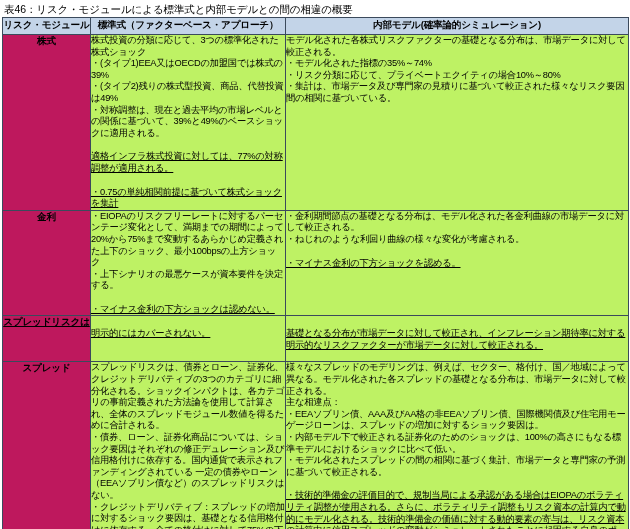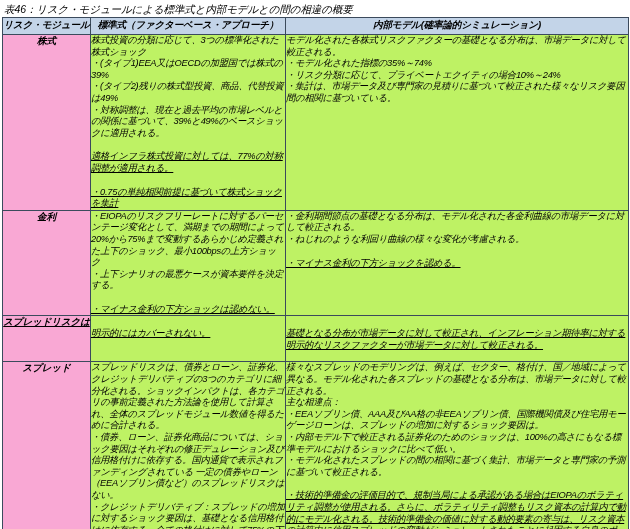--- a/index.html
+++ b/index.html
@@ -13,21 +13,20 @@
     font-family: "Liberation Sans", "DejaVu Sans", sans-serif;
     color: #000000;
     overflow: hidden;
   }
   #page {
     position: relative;
     width: 520px;
     height: 529px;
     box-sizing: border-box;
     padding: 2px 20px 0 2px;
-    font-style: italic;
   }
   #caption {
     font-size: 10.5px;
     line-height: 12px;
     padding: 1px 0 2px 2px;
     white-space: nowrap;
     letter-spacing: -0.1px;
   }
   table#matrix {
     border-collapse: collapse;
@@ -49,21 +48,21 @@
     text-align: center;
     font-size: 9.6px;
     line-height: 14px;
     height: 16px;
     font-weight: bold;
     letter-spacing: -0.2px;
     padding: 1px 2px;
     margin-top: 48px;
   }
   td.module {
-    background: #f9a8d4;
+    background: #be185d;
     text-align: center;
     vertical-align: middle;
     font-size: 9.6px;
     font-weight: bold;
     letter-spacing: -0.2px;
     padding: 2px 1px;
   }
   td.module .u {
     text-decoration: underline;
   }
@@ -111,21 +110,21 @@
             <p>株式投資の分類に応じて、3つの標準化された株式ショック</p>
             <p>・(タイプ1)EEA又はOECDの加盟国では株式の39%</p>
             <p>・(タイプ2)残りの株式型投資、商品、代替投資は49%</p>
             <p>・対称調整は、現在と過去平均の市場レベルとの関係に基づいて、39%と49%のベースショックに適用される。</p>
             <p class="ul">適格インフラ株式投資に対しては、77%の対称調整が適用される。</p>
             <p class="ul">・0.75の単純相関前提に基づいて株式ショックを集計</p>
           </td>
           <td class="body">
             <p>モデル化された各株式リスクファクターの基礎となる分布は、市場データに対して較正される。</p>
             <p>・モデル化された指標の35%～74%</p>
-            <p>・リスク分類に応じて、プライベートエクイティの場合10%～24%</p>
+            <p>・リスク分類に応じて、プライベートエクイティの場合10%～80%</p>
             <p>・集計は、市場データ及び専門家の見積りに基づいて較正された様々なリスク要因間の相関に基づいている。</p>
           </td>
         </tr>
         <tr style="height: 66px;">
           <td class="module"><span>金利</span></td>
           <td class="body">
             <p>・EIOPAのリスクフリーレートに対するパーセンテージ変化として、満期までの期間によって20%から75%まで変動するあらかじめ定義された上下のショック、最小100bpsの上方ショック</p>
             <p>・上下シナリオの最悪ケースが資本要件を決定する。</p>
             <p class="ul">・マイナス金利の下方ショックは認めない。</p>
           </td>

